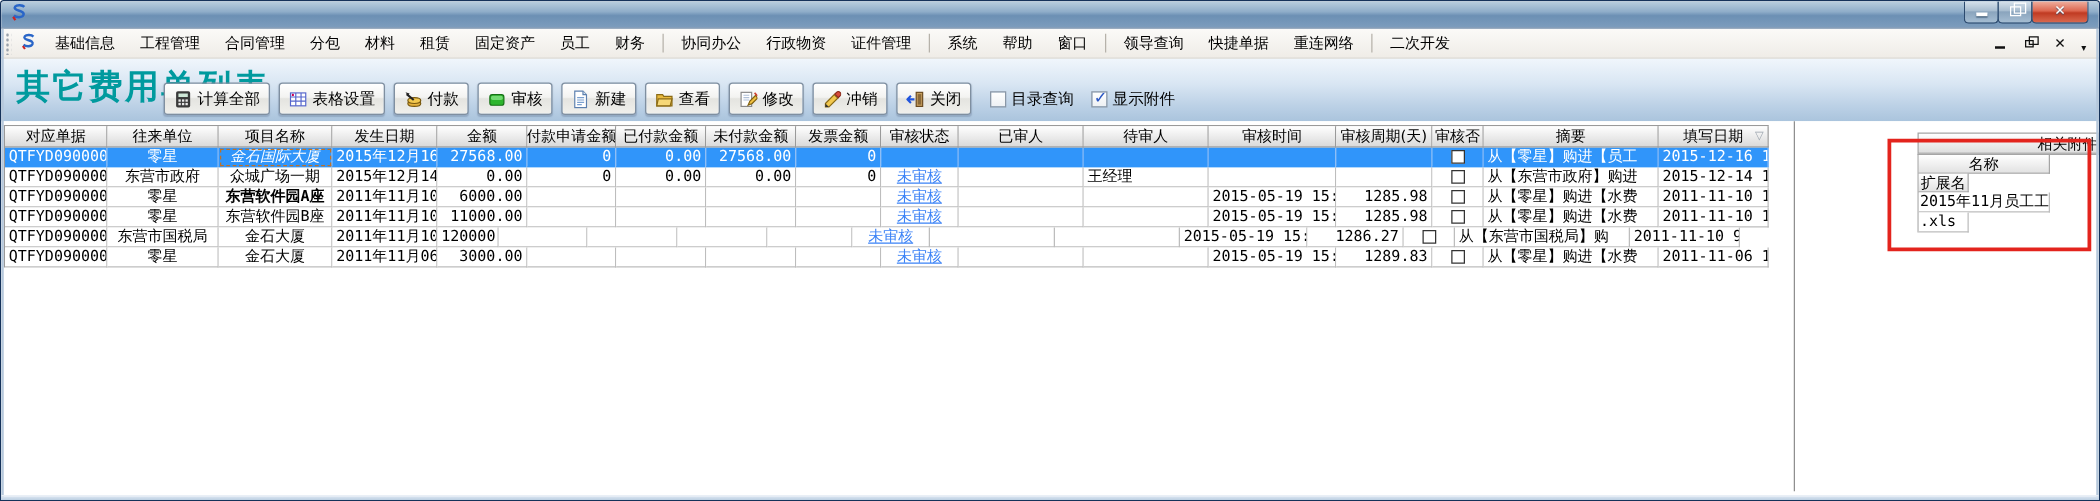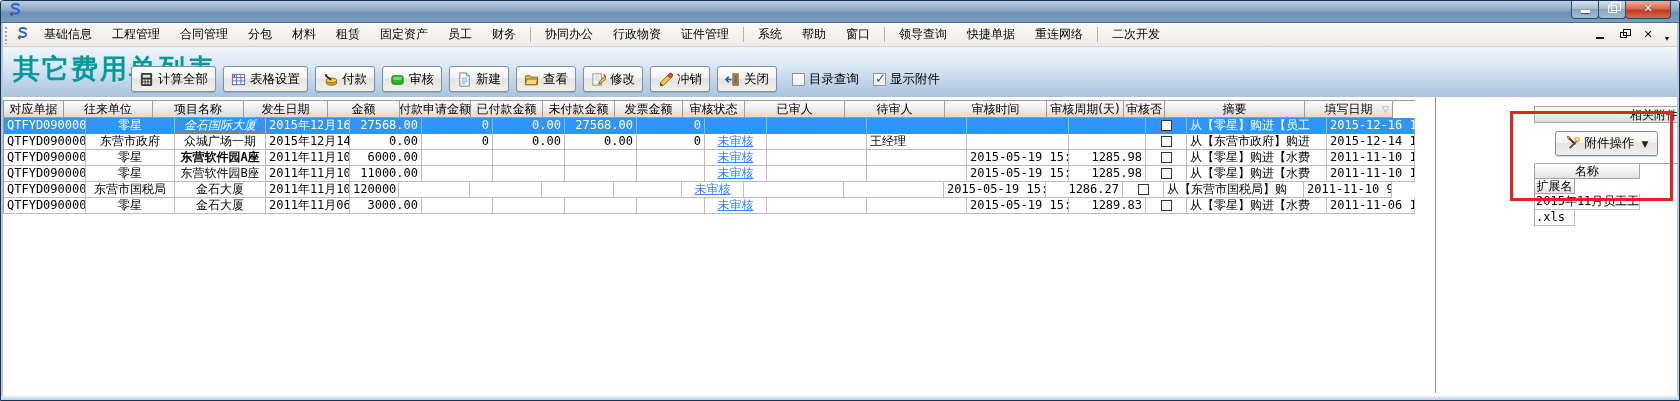--- a/index.html
+++ b/index.html
@@ -276,21 +276,21 @@
             <span class="box checked"></span>
             <span>显示附件</span>
           </label>
         </div>
       </div>
   </div>
 
   <div class="content">
     <div class="grid">
       <div class="grid-header">
-          <div class="hcell" style="width: 60px;">
+          <div class="hcell" style="width: 82px;">
             <span>对应单据</span>
           </div>
           <div class="hcell" style="width: 89px;">
             <span>往来单位</span>
           </div>
           <div class="hcell" style="width: 91px;">
             <span>项目名称</span>
           </div>
           <div class="hcell" style="width: 84px;">
             <span>发生日期</span>
@@ -463,32 +463,20 @@
             <div class="gcell al" style="width: 140px;">从【零星】购进【水费</div>
             <div class="gcell al" style="width: 88px;">2011-11-06 19</div>
           </div>
         </div>
     </div>
 
     <div class="v-divider"></div>
 
     <div class="att-panel">
       <div class="att-title">相关附件</div>
-      <div class="att-btn-row">
-        <div class="att-btn">
-          <span><svg viewBox="0 0 16 16">
-                <path d="M3 2l8 8" stroke="#333" stroke-width="2.2"></path>
-                <path d="M2 1l3.5 1.5L4 5z" fill="#e6b23c" stroke="#7a5a10" stroke-width="0.5"></path>
-                <path d="M13 6l-8 8" stroke="#555" stroke-width="2.2"></path>
-                <circle cx="13" cy="5" r="2.2" fill="none" stroke="#e6b23c" stroke-width="1.6"></circle>
-              </svg></span>
-          <span>附件操作</span>
-          <span class="att-caret">▼</span>
-        </div>
-      </div>
       <div class="att-table">
         <div class="att-hrow">
           <div class="att-hcell att-name">名称</div>
           <div class="att-hcell att-ext">扩展名</div>
         </div>
         <div>
             <div class="att-frow">
               <div class="att-fcell att-name">2015年11月员工工资</div>
               <div class="att-fcell att-ext">.xls</div>
             </div>

